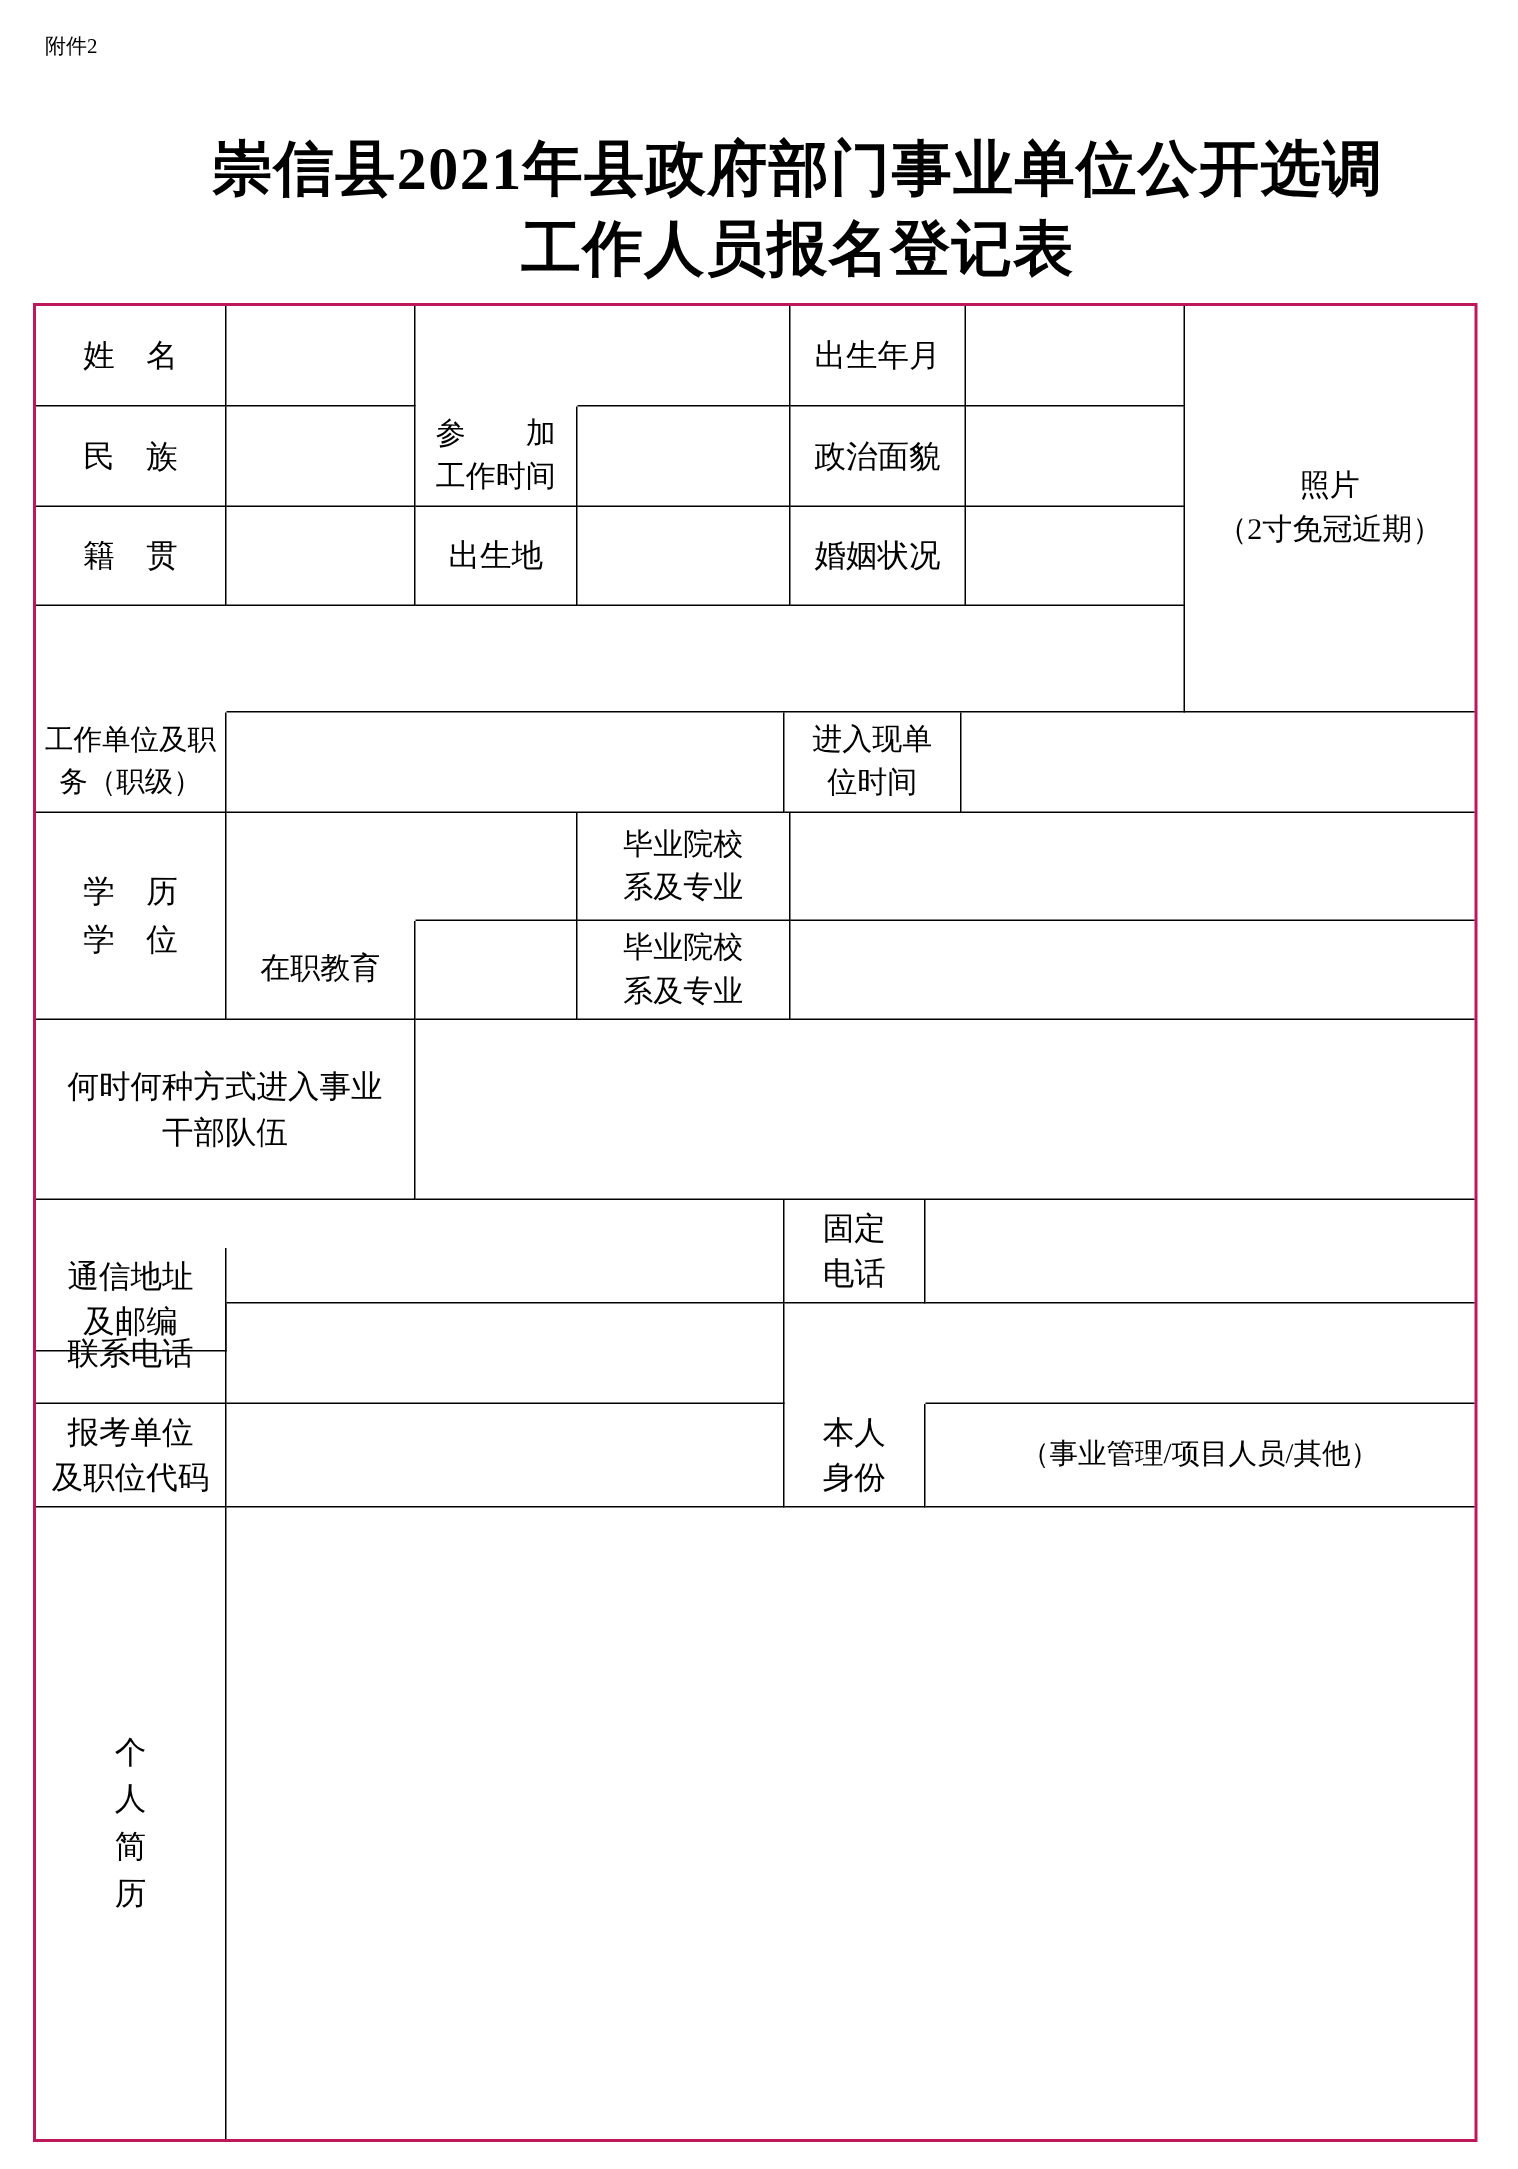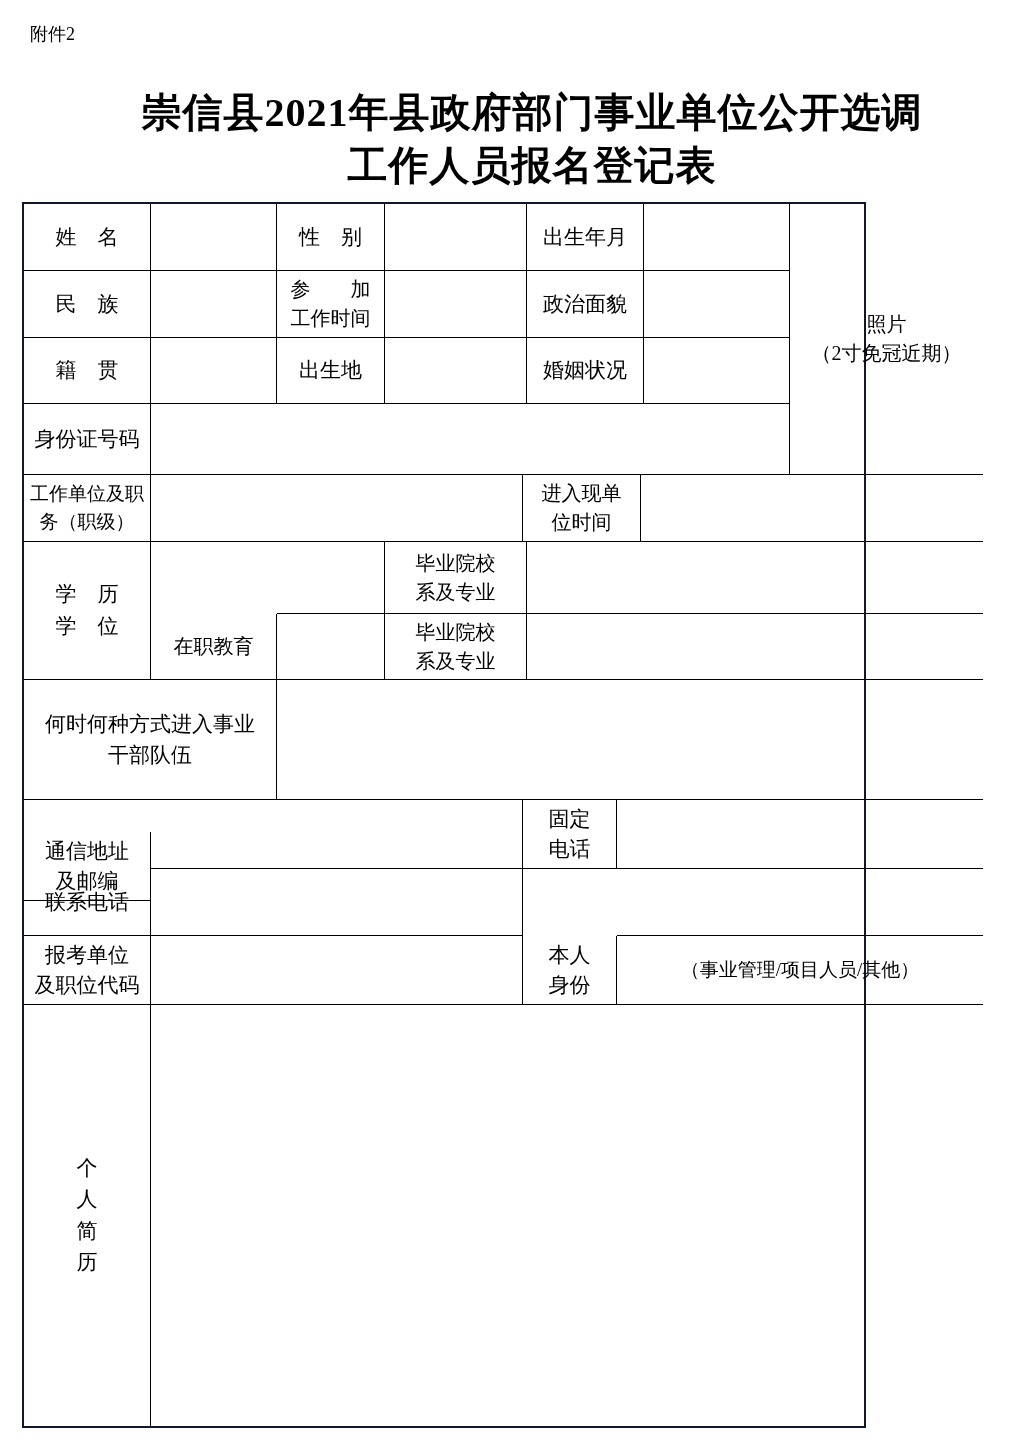--- a/index.html
+++ b/index.html
@@ -1,27 +1,27 @@
 <!DOCTYPE html>
 <html><head>
 <meta charset="utf-8">
 <style>
   html,body{margin:0;padding:0;background:#fff;}
   .page{
     position:relative;width:1012px;height:1446px;background:#ffffff;
     font-family:"Liberation Serif","DejaVu Serif",serif;color:#000;overflow:hidden;
   }
-  .attachment{position:absolute;left:30px;top:22px;font-size:18px;}
+  .attachment{position:absolute;left:30px;top:22px;font-size:14px;}
   .title{
     position:absolute;left:0;top:72px;width:100%;margin:14px;text-align:center;
     font-size:40px;font-weight:bold;line-height:53px;letter-spacing:1px;padding-left:12px;
   }
   .ftable{
-    position:absolute;left:22px;top:202px;width:844px;height:1226px;
-    border:2px solid #0f172a;box-sizing:border-box;font-family:Liberation Serif, serif;
+    position:absolute;left:22px;top:202px;width:963px;height:1226px;
+    border:2px solid #be185d;box-sizing:border-box;font-family:Liberation Serif, serif;
   }
   .cell{
     position:absolute;box-sizing:border-box;
     border-right:1px solid #000;border-bottom:1px solid #000;
     display:flex;align-items:center;justify-content:center;
     text-align:center;white-space:pre-line;font-size:21px;line-height:1.45;
   }
   .no-r{border-right:none;}
   .no-b{border-bottom:none;}
   .f19{font-size:19px;}
@@ -37,21 +37,20 @@
 
   <h1 class="title">
     <span>崇信县2021年县政府部门事业单位公开选调</span><br>
     <span>工作人员报名登记表</span>
   </h1>
 
   <div class="ftable">
 
     <div class="cell" style="left:0;top:0;width:127px;height:67px">姓　名</div>
     <div class="cell" style="left:127px;top:0;width:126px;height:67px"></div>
-    <div class="cell" style="left:253px;top:0;width:108px;height:67px">性　别</div>
     <div class="cell" style="left:361px;top:0;width:142px;height:67px"></div>
     <div class="cell" style="left:503px;top:0;width:117px;height:67px">出生年月</div>
     <div class="cell" style="left:620px;top:0;width:146px;height:67px"></div>
     <div class="cell no-r f20" style="left:766px;top:0;width:193px;height:271px">照片
 （2寸免冠近期）</div>
 
     <div class="cell" style="left:0;top:67px;width:127px;height:67px">民　族</div>
     <div class="cell" style="left:127px;top:67px;width:126px;height:67px"></div>
     <div class="cell f20" style="left:253px;top:67px;width:108px;height:67px">参　　加
 工作时间</div>
@@ -59,21 +58,20 @@
     <div class="cell" style="left:503px;top:67px;width:117px;height:67px">政治面貌</div>
     <div class="cell" style="left:620px;top:67px;width:146px;height:67px"></div>
 
     <div class="cell" style="left:0;top:134px;width:127px;height:66px">籍　贯</div>
     <div class="cell" style="left:127px;top:134px;width:126px;height:66px"></div>
     <div class="cell" style="left:253px;top:134px;width:108px;height:66px">出生地</div>
     <div class="cell" style="left:361px;top:134px;width:142px;height:66px"></div>
     <div class="cell" style="left:503px;top:134px;width:117px;height:66px">婚姻状况</div>
     <div class="cell" style="left:620px;top:134px;width:146px;height:66px"></div>
 
-    <div class="cell" style="left:0;top:200px;width:127px;height:71px">身份证号码</div>
     <div class="cell" style="left:127px;top:200px;width:639px;height:71px"></div>
 
     <div class="cell f19" style="left:0;top:271px;width:127px;height:67px">工作单位及职
 务（职级）</div>
     <div class="cell" style="left:127px;top:271px;width:372px;height:67px"></div>
     <div class="cell f20" style="left:499px;top:271px;width:118px;height:67px">进入现单
 位时间</div>
     <div class="cell no-r" style="left:617px;top:271px;width:342px;height:67px"></div>
 
     <div class="cell lh15" style="left:0;top:338px;width:127px;height:138px">学　历

